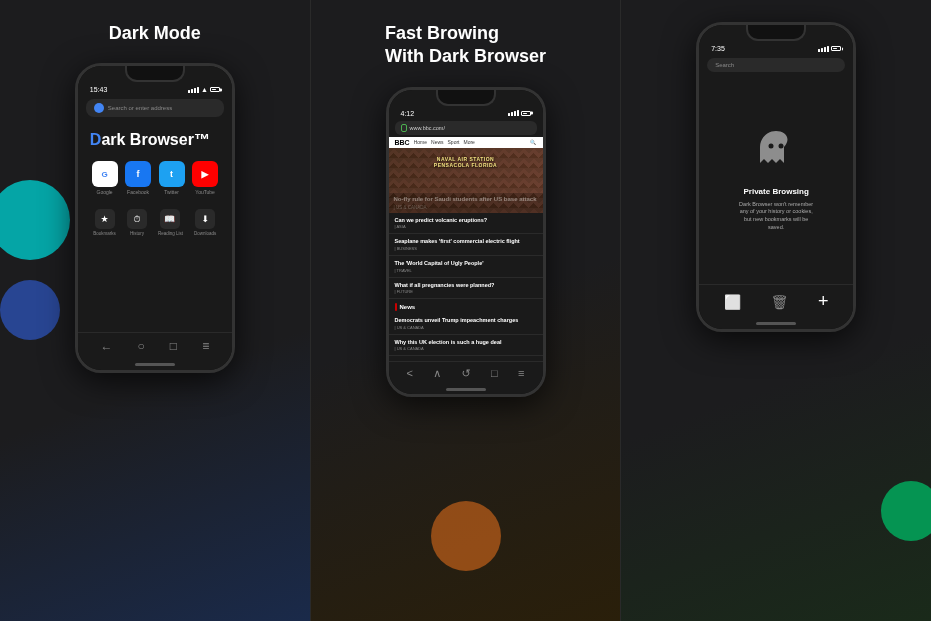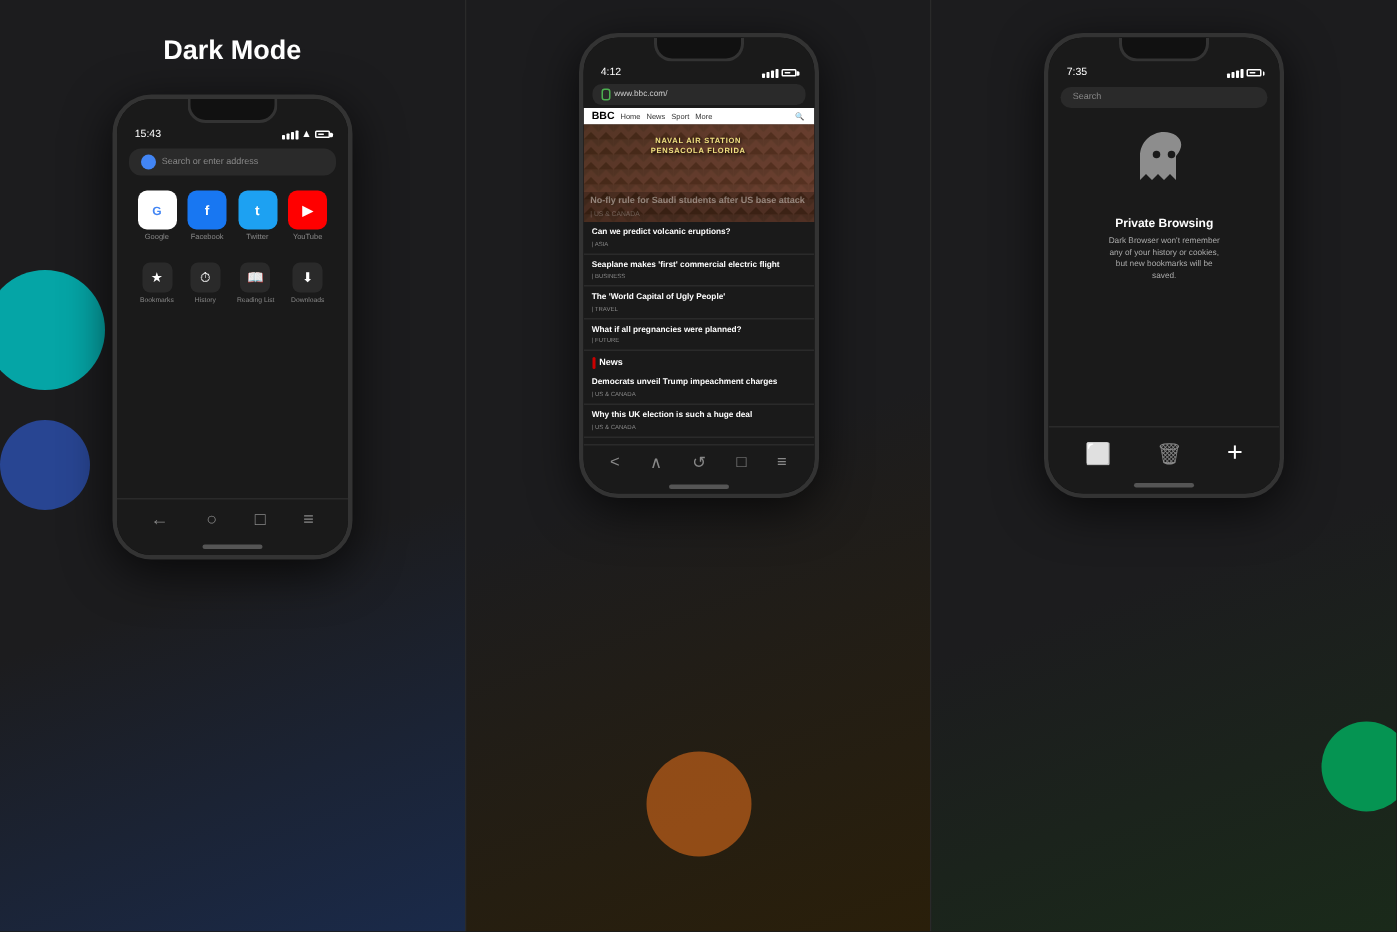--- a/index.html
+++ b/index.html
@@ -397,21 +397,21 @@
     .p3-search-text {
       font-size: 6px;
       color: #888;
     }
 
     .p3-main {
       flex: 1;
       display: flex;
       flex-direction: column;
       align-items: center;
-      justify-content: flex-start;
+      justify-content: center;
       padding: 10px;
     }
 
     .ghost-icon {
       font-size: 32px;
       color: #aaa;
       margin-bottom: 10px;
       opacity: 0.8;
     }
 
@@ -562,20 +562,23 @@
             <div class="battery-fill"></div>
           </div>
         </div>
       </div>
 
       <div class="p1-search-bar">
         <div class="search-icon-g"></div>
         <span class="p1-search-text">Search or enter address</span>
       </div>
 
+      <div class="p1-brand">
+        <span class="d-letter">D</span><span>ark Browser™</span>
+      </div>
 
       <div class="p1-icons-row">
         <div style="display:flex;flex-direction:column;align-items:center;gap:2px">
           <div class="app-icon icon-google">G</div>
           <span style="font-size:5px;color:#888">Google</span>
         </div>
         <div style="display:flex;flex-direction:column;align-items:center;gap:2px">
           <div class="app-icon icon-fb">f</div>
           <span style="font-size:5px;color:#888">Facebook</span>
         </div>
@@ -617,20 +620,24 @@
       <div class="p1-home-indicator"></div>
     </div>
   </div>
 </div>
 
 <div class="divider"></div>
 
 <div class="panel panel-2">
   <div class="accent-circle accent-orange"></div>
 
+  <div class="panel-heading">
+    <span>Fast Browing</span><br>
+    <span>With Dark Browser</span>
+  </div>
 
   <div class="phone-mockup">
     <div class="phone-notch"></div>
     <div class="phone-screen">
       <div class="p2-status-bar">
         <span>4:12</span>
         <div class="status-icons">
           <div class="signal-bar">
             <span style="height:3px"></span>
             <span style="height:4px"></span>

